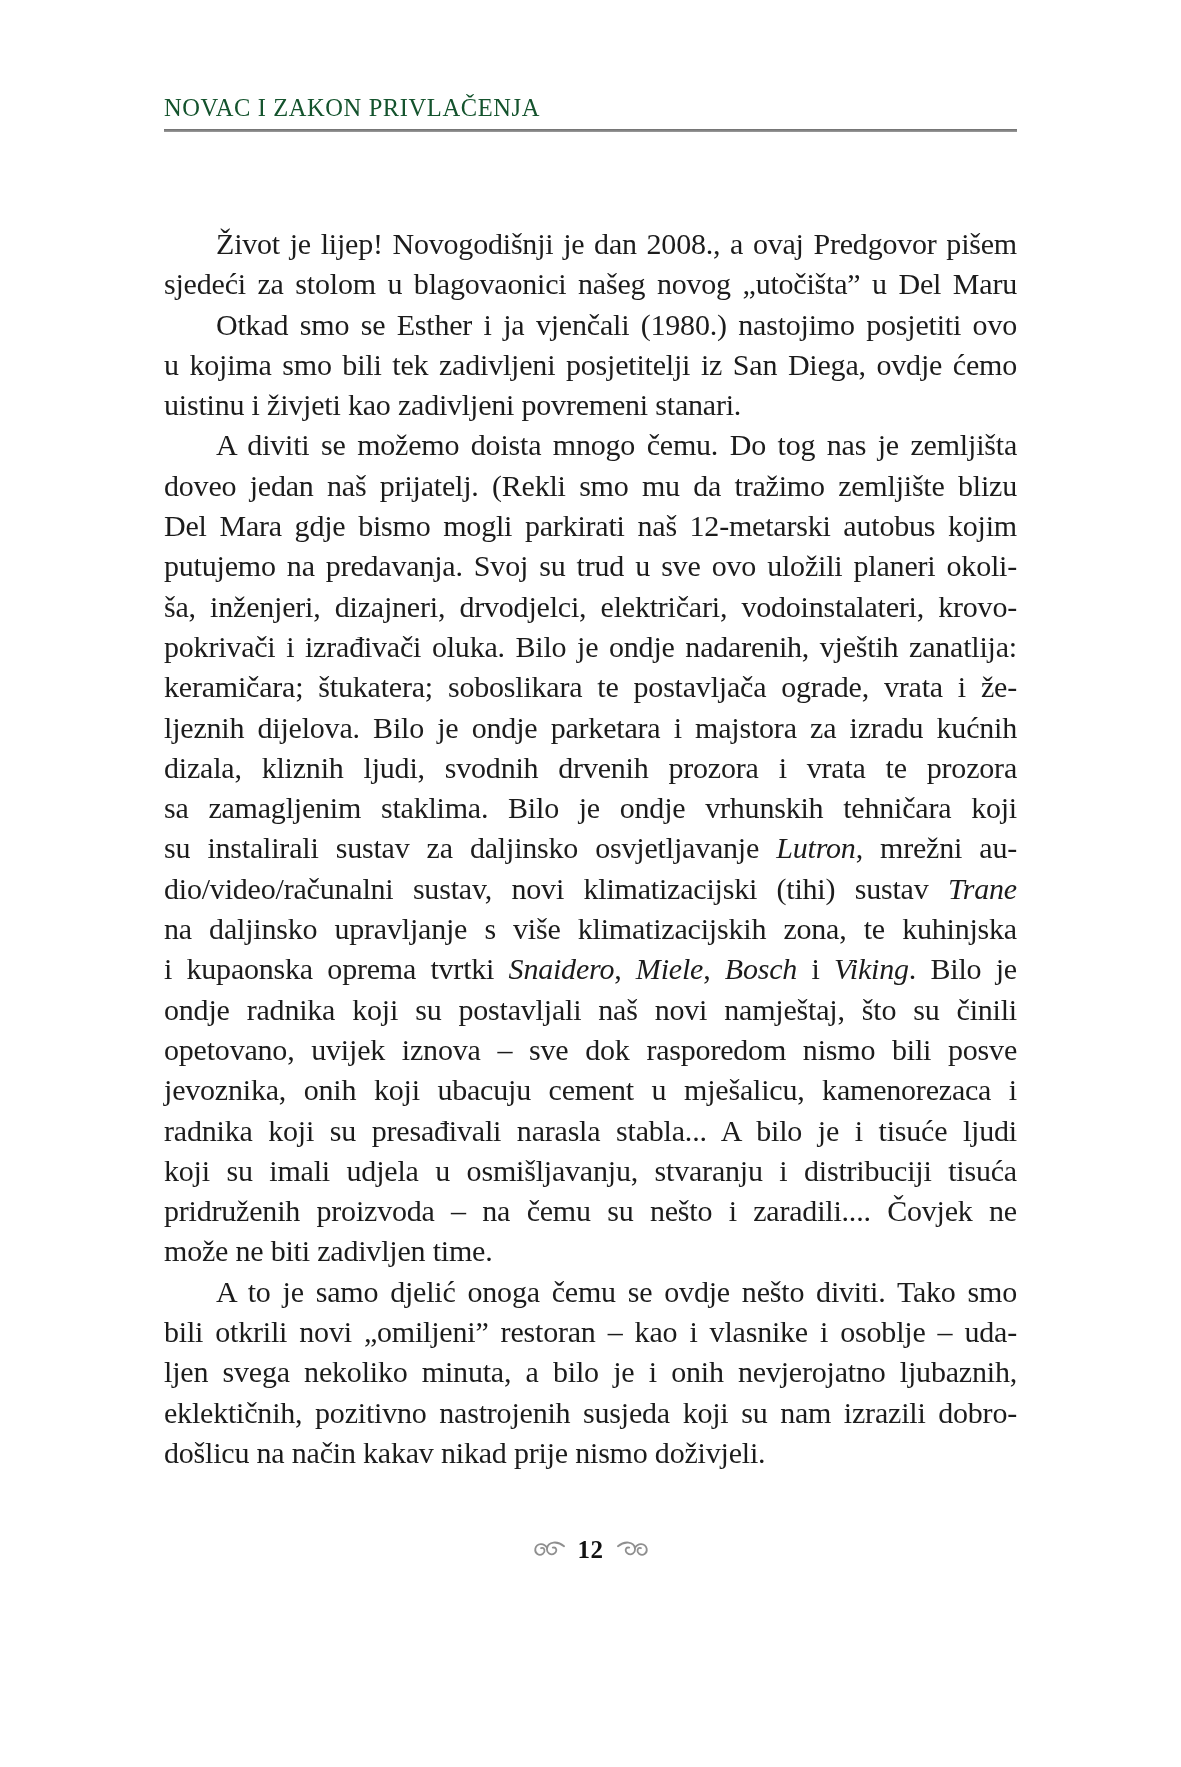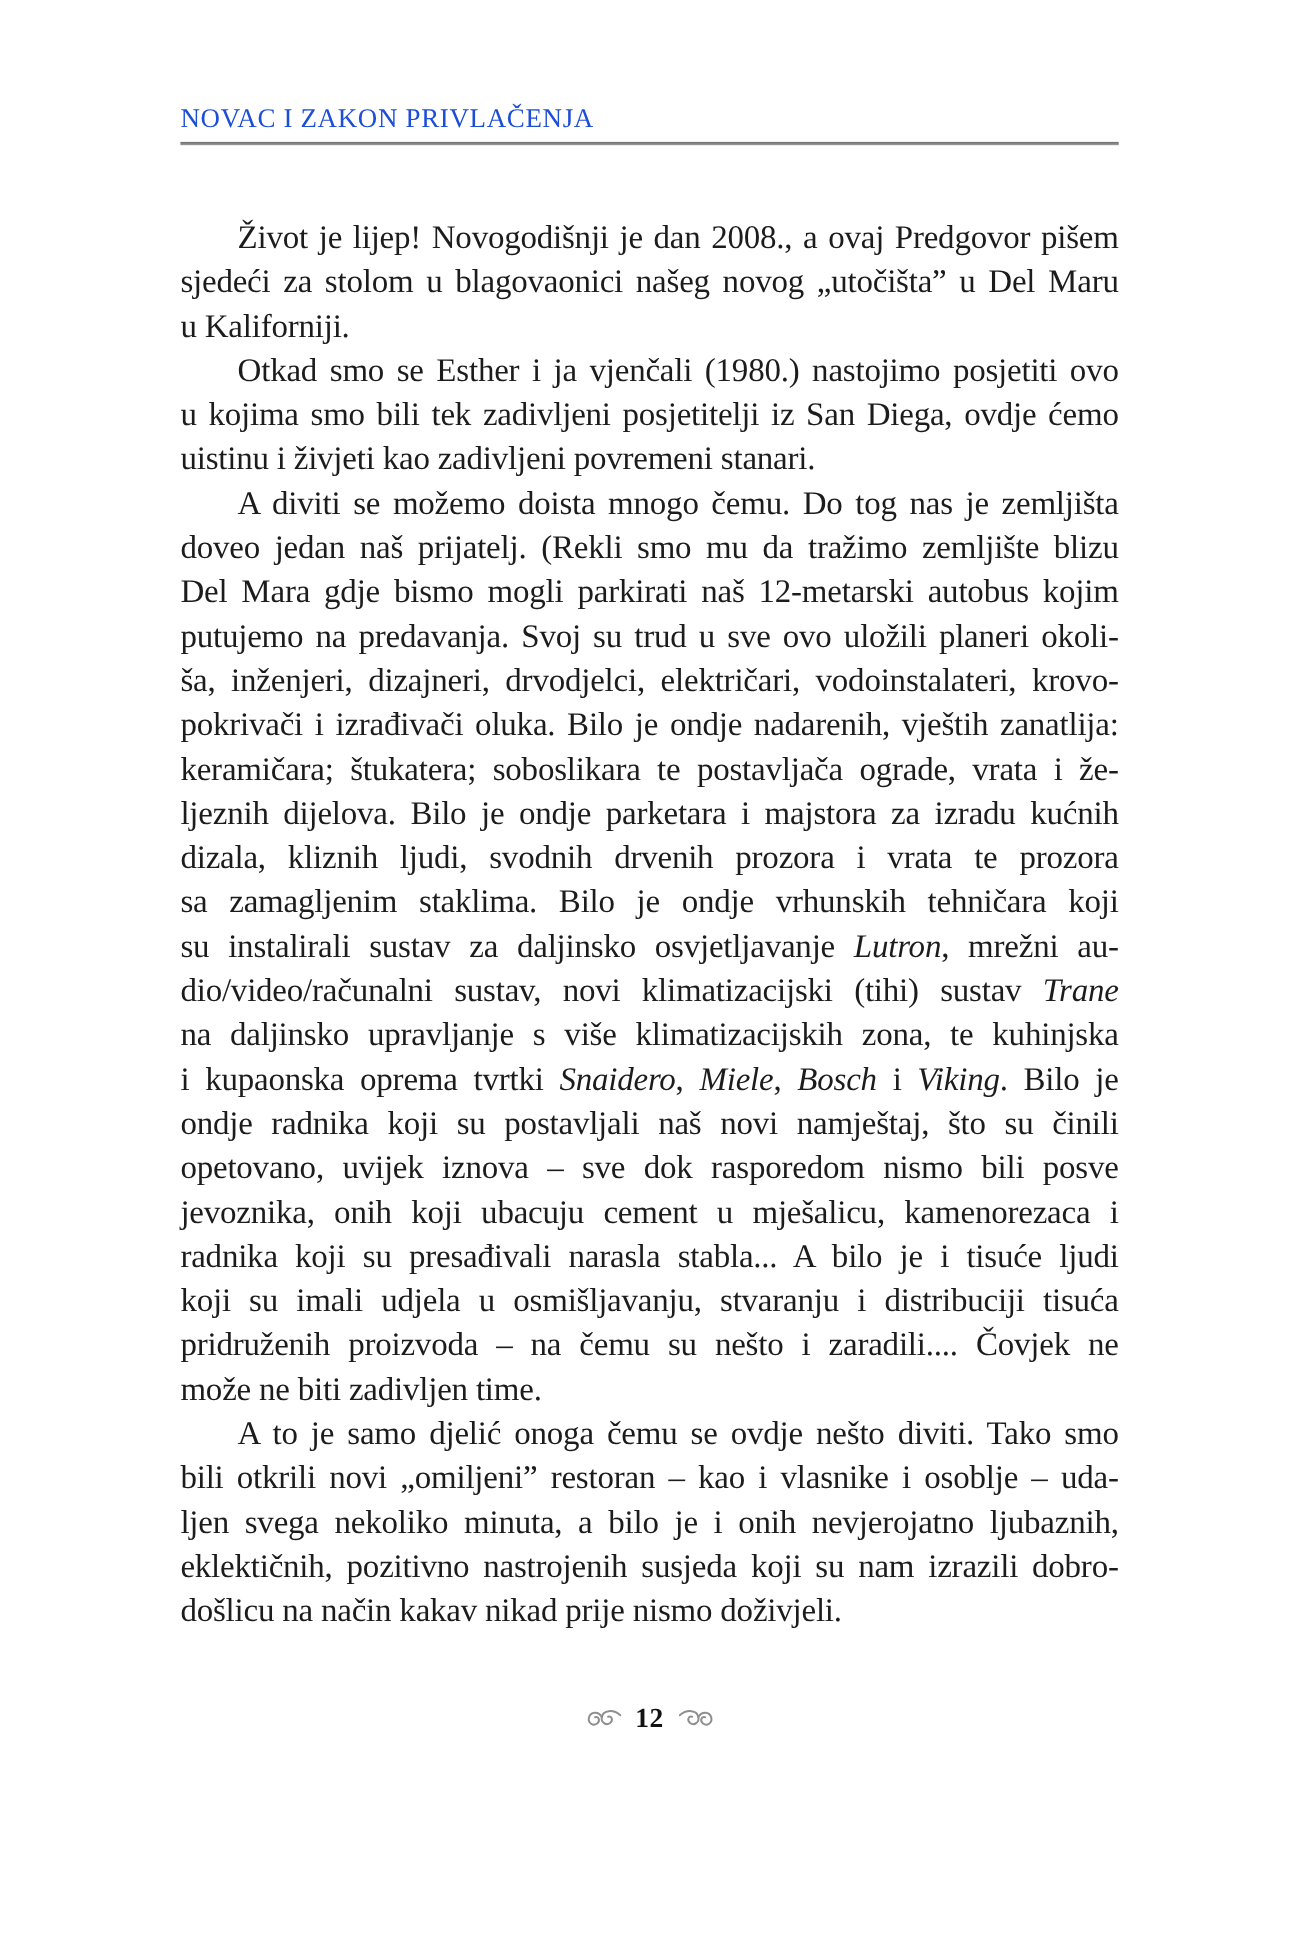--- a/index.html
+++ b/index.html
@@ -16,28 +16,28 @@
     position: absolute;
     left: 164px;
     top: 0;
     width: 853px;
   }
   .running-header {
     margin-top: 95px;
     line-height: 25px;
     font-size: 24.5px;
     letter-spacing: 0.6px;
-    color: #1d4ed8;
+    color: #14532d;
   }
   .header-rule {
     margin-top: 9px;
     height: 3px;
     background: linear-gradient(#6e6e6e, #9c9c9c);
   }
-  .body-text { margin-top: 64px; }
+  .body-text { margin-top: 92px; }
   .para { margin: 0; }
   .line {
     height: 40.3px;
     line-height: 40.3px;
     font-size: 30px;
     letter-spacing: -0.2px;
     white-space: nowrap;
     text-align: justify;
     text-align-last: justify;
     text-justify: inter-word;
@@ -70,21 +70,20 @@
   <div class="content">
 
     <div class="running-header">NOVAC I ZAKON PRIVLAČENJA</div>
 
     <div class="header-rule"></div>
 
     <div class="body-text">
         <div class="para">
           <div class="line first"><span>Život je lijep! Novogodišnji je dan 2008., a ovaj Predgovor pišem</span></div>
           <div class="line"><span>sjedeći za stolom u blagovaonici našeg novog „utočišta” u Del Maru</span></div>
-          <div class="line last"><span>u Kaliforniji.</span></div>
         </div>
         <div class="para">
           <div class="line first"><span>Otkad smo se Esther i ja vjenčali (1980.) nastojimo posjetiti ovo</span></div>
           <div class="line"><span>u kojima smo bili tek zadivljeni posjetitelji iz San Diega, ovdje ćemo</span></div>
           <div class="line last"><span>uistinu i živjeti kao zadivljeni povremeni stanari.</span></div>
         </div>
         <div class="para">
           <div class="line first"><span>A diviti se možemo doista mnogo čemu. Do tog nas je zemljišta</span></div>
           <div class="line"><span>doveo jedan naš prijatelj. (Rekli smo mu da tražimo zemljište blizu</span></div>
           <div class="line"><span>Del Mara gdje bismo mogli parkirati naš 12-metarski autobus kojim</span></div>

